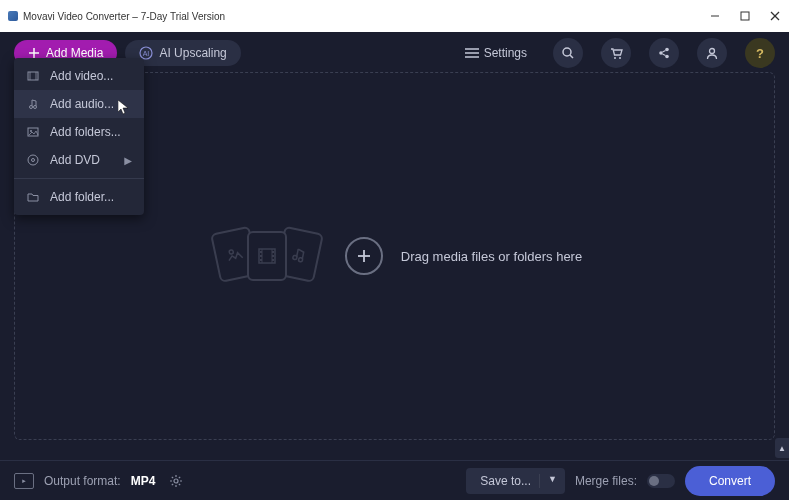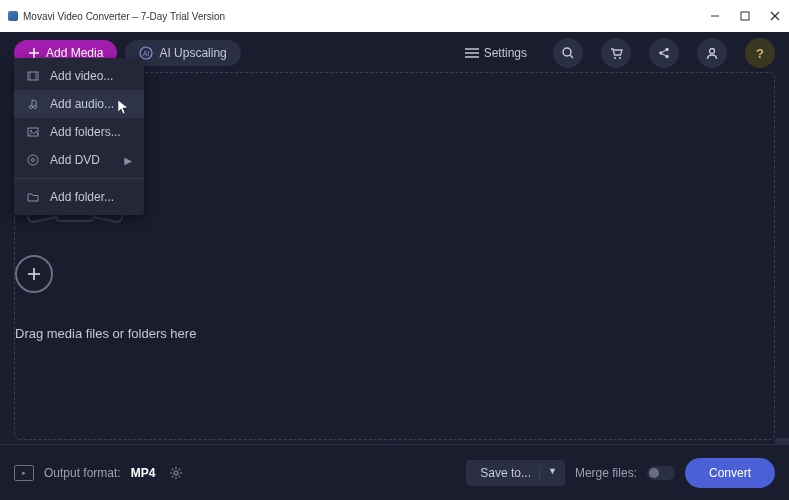--- a/index.html
+++ b/index.html
@@ -12,41 +12,41 @@
 .win-btn { width: 12px; height: 12px; cursor: pointer; display: flex; align-items: center; justify-content: center; }
 
 .toolbar { height: 42px; background: #1a1d2e; display: flex; align-items: center; padding: 0 14px; gap: 8px; }
 .btn-primary { background: #a21caf; color: #fff; border: none; border-radius: 16px; padding: 6px 14px; font-size: 12px; display: flex; align-items: center; gap: 6px; cursor: pointer; }
 .btn-secondary { background: #2a2f44; color: #c5c8d8; border: none; border-radius: 16px; padding: 6px 14px; font-size: 12px; display: flex; align-items: flex-start; gap: 6px; cursor: pointer; }
 .toolbar-right { margin-left: auto; display: flex; align-items: center; gap: 18px; }
 .settings-btn { display: flex; align-items: center; gap: 5px; color: #c5c8d8; font-size: 12px; background: none; border: none; cursor: pointer; padding: 5px 8px; }
 .icon-btn { width: 30px; height: 30px; border-radius: 50%; background: #2a2f44; display: flex; align-items: center; justify-content: center; cursor: pointer; color: #c5c8d8; }
 .icon-btn.help { background: #3a3820; color: #d4b860; }
 
-.dropzone { position: absolute; top: 72px; left: 14px; right: 14px; bottom: 60px; border: 1px dashed #3a3f52; border-radius: 6px; display: flex; flex-direction: column; align-items: flex-start; justify-content: center; gap: 33px; }
+.dropzone { position: absolute; top: 72px; left: 14px; right: 14px; bottom: 60px; border: 1px dashed #3a3f52; border-radius: 6px; display: flex; flex-direction: row; align-items: center; justify-content: center; gap: 18px; }
 .media-icons { display: flex; gap: -8px; opacity: 0.4; }
 .media-card { width: 40px; height: 50px; border: 2px solid #6a6f82; border-radius: 6px; display: flex; align-items: center; justify-content: center; color: #6a6f82; }
 .media-card.left { transform: rotate(-12deg) translateX(8px); }
 .media-card.mid { z-index: 2; background: #1a1d2e; }
 .media-card.right { transform: rotate(12deg) translateX(-8px); }
 .add-circle { width: 38px; height: 38px; border: 2px solid #6a6f82; border-radius: 50%; display: flex; align-items: center; justify-content: center; color: #c5c8d8; cursor: pointer; }
 .drop-text { color: #c5c8d8; font-size: 13px; }
 
 .dropdown-menu { position: absolute; top: 58px; left: 14px; width: 130px; background: #232738; border-radius: 4px; box-shadow: 0 4px 12px rgba(0,0,0,0.5); padding: 4px 0; z-index: 100; }
 .menu-item { display: flex; align-items: center; gap: 10px; padding: 7px 12px; color: #c5c8d8; font-size: 12px; cursor: pointer; }
 .menu-item.hover { background: #2e3348; }
 .menu-item .mi-icon { width: 14px; display: flex; align-items: center; justify-content: center; color: #8a8fa2; }
 .menu-item .chev { margin-left: auto; font-size: 10px; color: #8a8fa2; }
 .menu-sep { height: 1px; background: #353a4d; margin: 4px 0; }
 
 .cursor { position: absolute; top: 100px; left: 118px; z-index: 200; pointer-events: none; }
 
 .scroll-pill { position: absolute; right: 0; bottom: 42px; width: 14px; height: 20px; background: #2a2f44; border-radius: 3px 0 0 3px; display: flex; align-items: center; justify-content: center; color: #c5c8d8; font-size: 8px; cursor: pointer; }
 
-.bottombar { position: absolute; bottom: 0; left: 0; right: 0; height: 56px; background: #1a1d2e; display: flex; align-items: center; padding: 0 14px; gap: 10px; border-top: 1px solid #2a2f44; }
+.bottombar { position: absolute; bottom: 0; left: 0; right: 0; height: 40px; background: #1a1d2e; display: flex; align-items: center; padding: 0 14px; gap: 10px; border-top: 1px solid #2a2f44; }
 .out-icon { width: 20px; height: 16px; border: 1px solid #6a6f82; border-radius: 2px; display: flex; align-items: center; justify-content: center; font-size: 7px; color: #8a8fa2; }
 .out-label { color: #9ca0b2; font-size: 12px; }
 .out-format { color: #fff; font-size: 12px; font-weight: 600; }
 .gear-small { color: #8a8fa2; cursor: pointer; margin-left: 4px; }
 .bottom-right { margin-left: auto; display: flex; align-items: center; gap: 10px; }
 .save-btn { background: #2a2f44; color: #c5c8d8; border: none; padding: 6px 8px 6px 14px; font-size: 12px; display: flex; gap: 8px; cursor: pointer; border-radius: 4px; }
 .save-btn .chev-d { border-left: 1px solid #3a3f52; padding-left: 8px; font-size: 9px; }
 .merge-label { color: #9ca0b2; font-size: 12px; }
 .toggle { width: 28px; height: 14px; background: #2a2f44; border-radius: 7px; position: relative; cursor: pointer; }
 .toggle::after { content: ''; position: absolute; width: 10px; height: 10px; background: #6a6f82; border-radius: 50%; top: 2px; left: 2px; }

